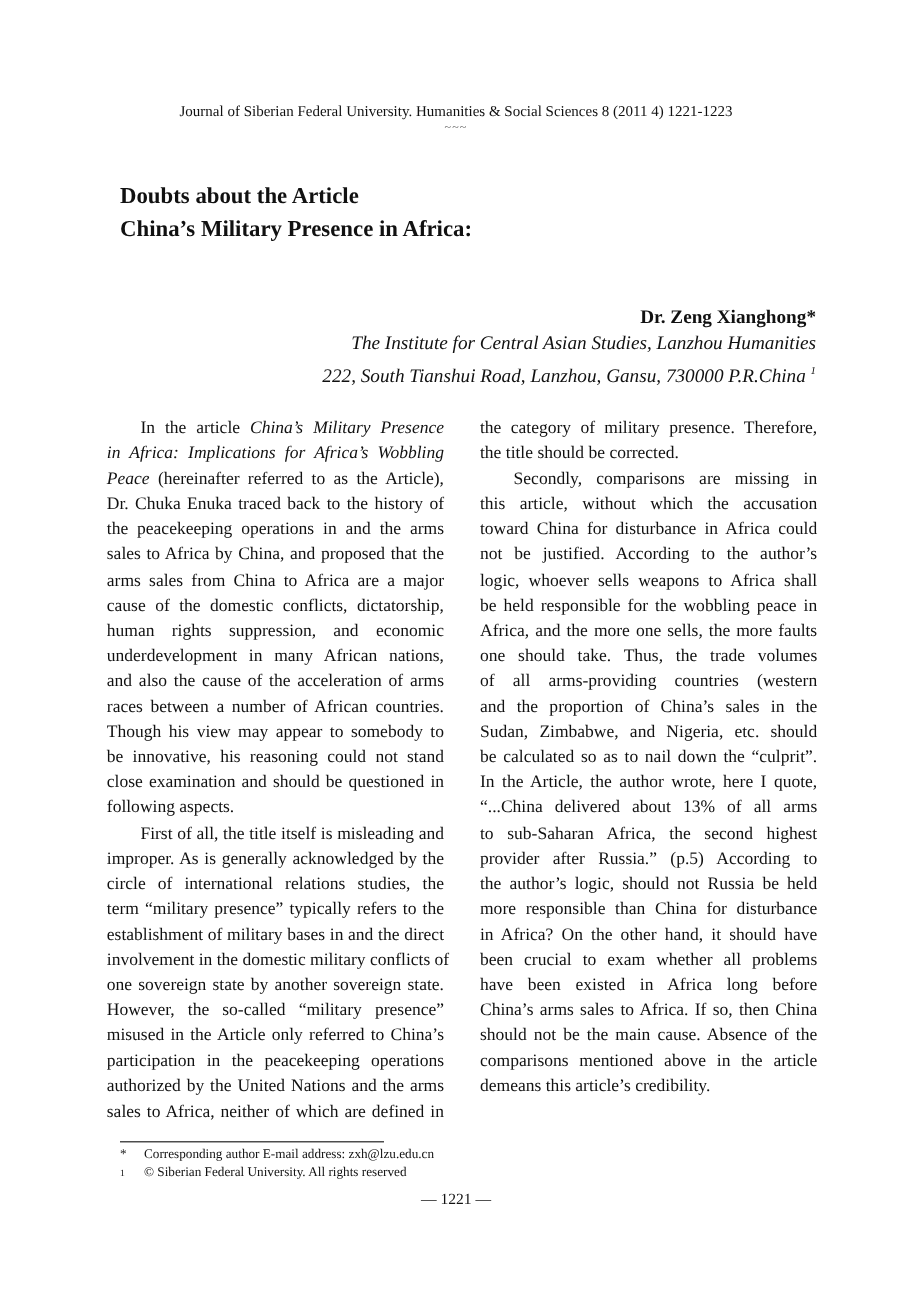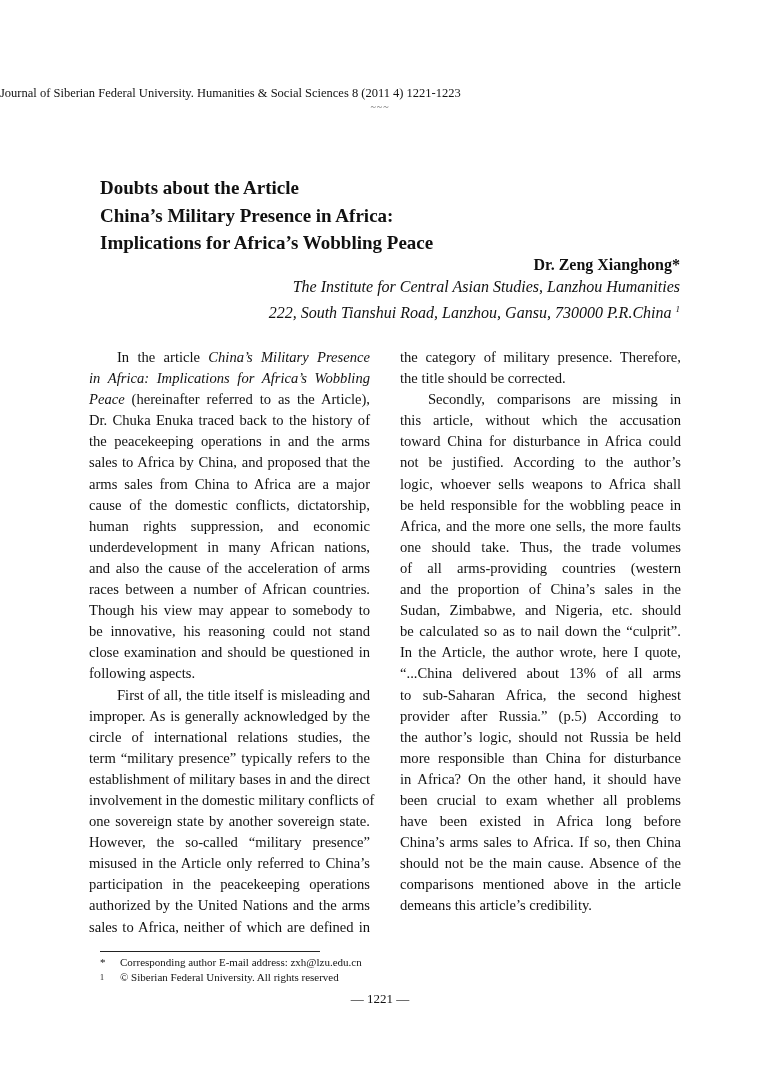--- a/index.html
+++ b/index.html
@@ -1,23 +1,23 @@
 <!DOCTYPE html>
 <html><head>
 <meta charset="utf-8">
 <style>
   html, body { margin: 0; padding: 0; background: #ffffff; }
   body { width: 760px; height: 1080px; position: relative; overflow: hidden;
          font-family: "Liberation Serif", "DejaVu Serif", serif; color: #111111; }
-  .header { position: absolute; top: 86px; left: 0; width: 760px; text-align: left;
+  .header { position: absolute; top: 86px; left: 0; width: 760px; text-align: center;
             font-size: 12.5px; letter-spacing: 0; }
   .tilde { position: absolute; top: 101px; left: 0; width: 760px; text-align: center;
            font-size: 10px; color: #666; letter-spacing: 1px; }
   .title { position: absolute; top: 150px; left: 100px; font-weight: bold; font-size: 19px;
-           line-height: 27.5px; margin-top: 24px; }
+           line-height: 27.5px; }
   .title div { white-space: nowrap; }
   .author-block { position: absolute; top: 254px; right: 80px; text-align: right;
                   font-size: 16px; line-height: 22px; margin-left: 20px; }
   .author-name { font-weight: bold; }
   .affil { font-style: italic; }
   .affil sup { font-size: 9px; vertical-align: 6px; }
   .col { position: absolute; top: 347px; width: 281px; font-size: 14.6px; line-height: 21.1px;
          text-align: justify; }
   .col-left { left: 89px; }
   .col-right { left: 400px; }
@@ -34,21 +34,20 @@
 </style>
 </head>
 <body>
 
 <div class="header">Journal of  Siberian Federal University.  Humanities &amp; Social Sciences 8 (2011 4) 1221-1223</div>
 <div class="tilde">~~~</div>
 
 <div class="title">
   <div>Doubts about the Article</div>
   <div>China’s Military Presence in Africa:</div>
-  <div>Implications for Africa’s Wobbling Peace</div>
 </div>
 
 <div class="author-block">
   <div class="author-name">Dr. Zeng Xianghong*</div>
   <div class="affil">The Institute for Central Asian Studies, Lanzhou Humanities</div>
   <div class="affil"><span>222, South Tianshui Road, Lanzhou, Gansu, 730000 P.R.China</span> <sup>1</sup></div>
 </div>
 
 <div class="col col-left">
     <span class="line indent"><span>In the article </span><em>China’s Military Presence</em></span>

